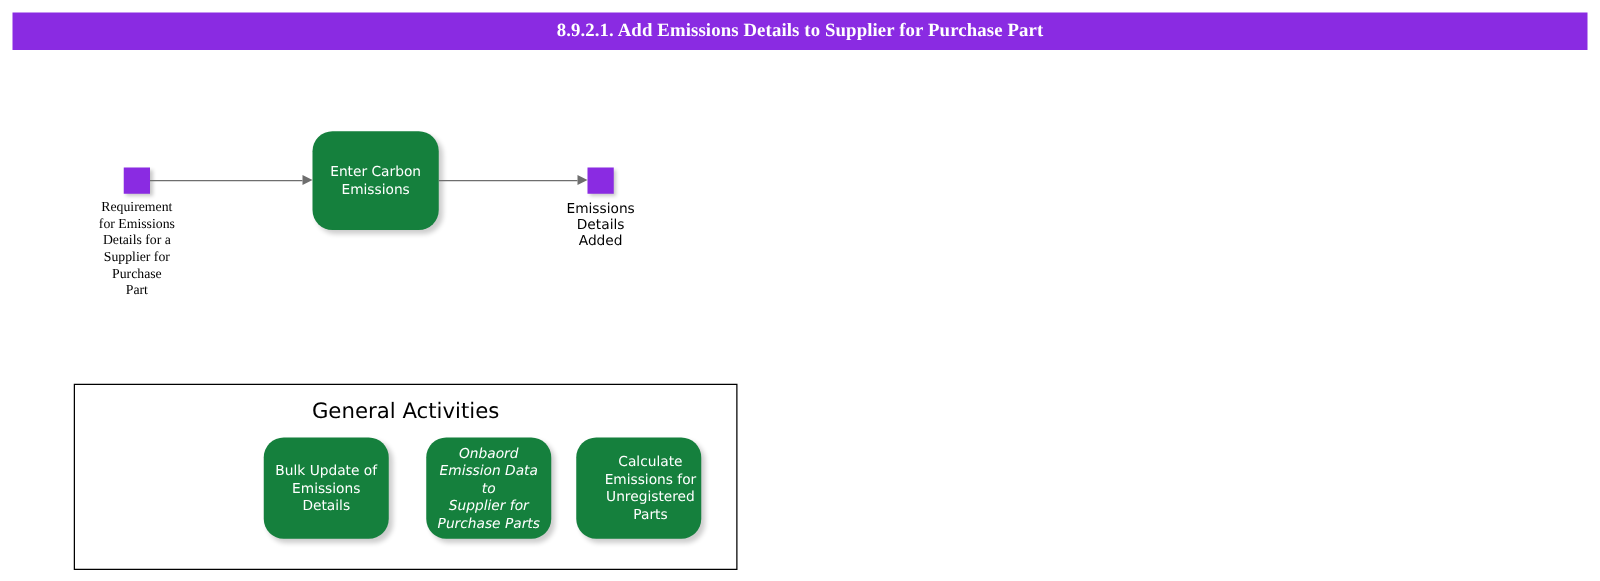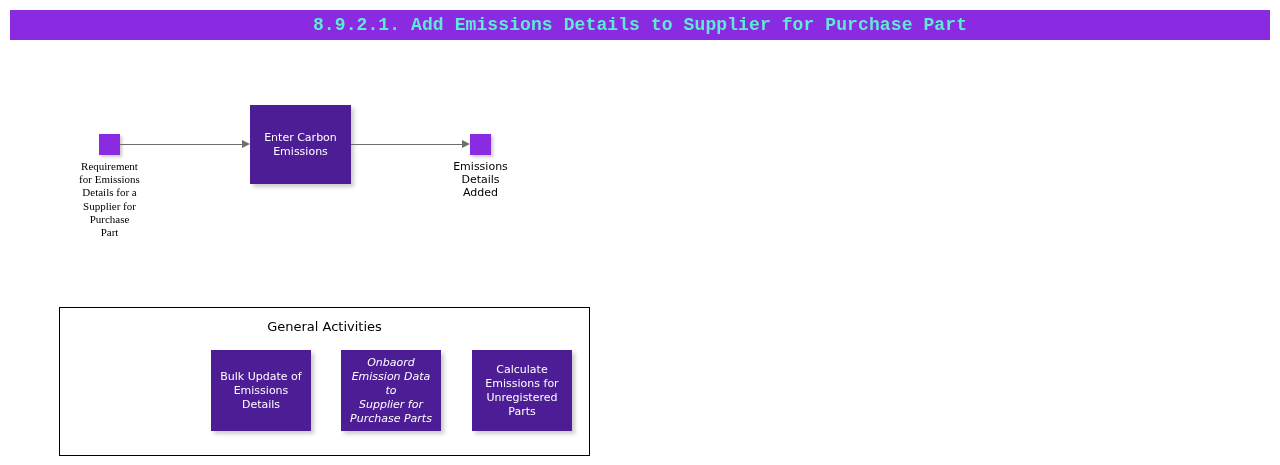--- a/index.html
+++ b/index.html
@@ -23,24 +23,24 @@
     top: 10px;
     width: 1260px;
     height: 30px;
     background: #8A2BE2;
     display: flex;
     align-items: center;
     justify-content: center;
     box-sizing: border-box;
   }
   .header-title {
-    color: #5eead4;
-    font-size: 18px;
+    color: #ffffff;
+    font-size: 15px;
     font-weight: bold;
-    font-family: Liberation Mono, monospace;
+    font-family: Liberation Serif, serif;
     letter-spacing: 0.1px;
     white-space: nowrap;
   }
 
   
   .canvas {
     position: absolute;
     left: 0;
     top: 40px;
     width: 1280px;
@@ -65,22 +65,22 @@
     line-height: 13.2px;
     color: #000000;
     font-family: "DejaVu Sans", "Liberation Sans", sans-serif;
     white-space: pre-line;
   }
   .label-start { left: 59px; top: 120px; width: 101px; font-family: Liberation Serif, serif; }
   .label-end   { left: 430px; top: 120px; width: 101px; }
 
   .activity-box {
     position: absolute;
-    background: #4c1d95;
-    border-radius: 0;
+    background: #15803d;
+    border-radius: 16px;
     box-shadow: 3px 3px 4px rgba(0,0,0,0.20);
     display: flex;
     align-items: center;
     justify-content: center;
     box-sizing: border-box;
   }
   .activity-text {
     color: #ffffff;
     font-size: 11px;
     line-height: 14px;
@@ -134,34 +134,34 @@
     border: 1px solid #000000;
     background: #ffffff;
     box-sizing: border-box;
   }
   .group-title {
     position: absolute;
     left: 0;
     top: 11px;
     width: 100%;
     text-align: center;
-    font-size: 13px;
+    font-size: 17px;
     color: #000000;
     font-family: "DejaVu Sans", "Liberation Sans", sans-serif;
   }
   .group-item {
     position: absolute;
     top: 42px;
     width: 100px;
     height: 81px;
   }
   .gi-0 { left: 21px; }
   .gi-1 { left: 151px; justify-content: center; }
   .gi-2 { left: 281px; font-style: italic; }
-  .gi-3 { left: 412px; }
+  .gi-3 { left: 401px; justify-content: flex-end; }
 </style>
 </head>
 <body>
 
 <div class="header-bar">
   <span class="header-title">8.9.2.1. Add Emissions Details to Supplier for Purchase Part</span>
 </div>
 
 <div class="canvas">
 

